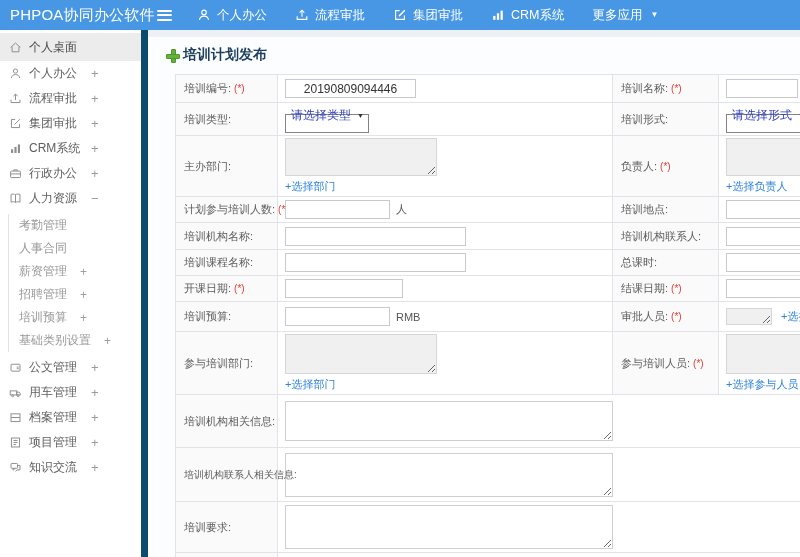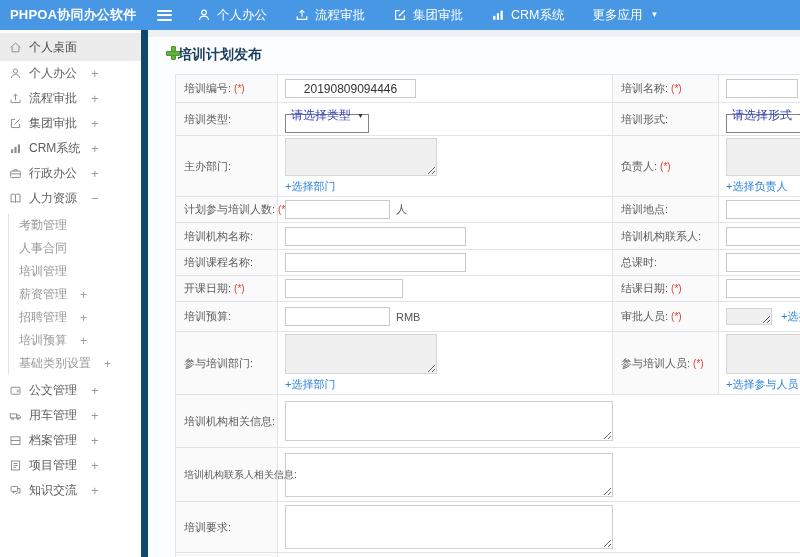--- a/index.html
+++ b/index.html
@@ -3,21 +3,21 @@
 <meta charset="utf-8">
 <style>
   * { margin:0; padding:0; box-sizing:border-box; }
   html,body { width:800px; height:557px; overflow:hidden; background:#fff;
     font-family:"Liberation Sans", sans-serif; }
   body { position:relative; }
 
   
   .topbar { position:absolute; top:0; left:0; width:800px; height:30px;
     background:#4797e4; display:flex; align-items:center; color:#fff; }
-  .logo { width:148px; padding-left:10px; font-size:13px; font-weight:bold;
+  .logo { width:148px; padding-left:10px; font-size:15px; font-weight:normal;
     letter-spacing:.2px; white-space:nowrap; }
   .burger { display:flex; flex-direction:column; gap:2.5px; margin-left:9px; cursor:pointer; }
   .burger i { display:block; width:15px; height:2px; background:#fff; border-radius:1px; }
   .nav { display:flex; align-items:center; margin-left:25px; gap:28px; }
   .nav-item { display:flex; align-items:center; gap:6px; font-size:12.5px;
     white-space:nowrap; cursor:pointer; }
   .nav-item .ic { display:flex; }
   .caret { font-size:8px; line-height:1; margin-left:2px; }
 
   
@@ -30,21 +30,21 @@
   .side-item .tog { position:absolute; left:91px; color:#9a9a9a; font-size:13px; }
   .submenu { margin:3px 0 3px 8px; border-left:1px solid #e3e3e3; }
   .sub-item { height:23px; display:flex; align-items:center; padding-left:10px;
     font-size:12px; color:#989898; cursor:pointer; white-space:nowrap; }
   .sub-item .tog { margin-left:13px; color:#9e9e9e; font-size:12px; }
 
   
   .main { position:absolute; top:30px; left:148px; width:652px; height:527px;
     background:#fcfdfe; overflow:hidden; }
   .main-strip { height:7px; background:#edf1f6; }
-  .title { display:flex; align-items:flex-start; margin:9px 0 0 18px; }
+  .title { display:flex; align-items:center; gap:5px; margin:9px 0 0 18px; }
   .plus { position:relative; width:12px; height:12px; }
   .plus::before { content:""; position:absolute; left:4.5px; top:0; width:3px; height:12px;
     background:#63b23c; border:0.5px solid #4d9630; border-radius:1px; }
   .plus::after { content:""; position:absolute; left:0; top:4.5px; width:12px; height:3px;
     background:#63b23c; border:0.5px solid #4d9630; border-radius:1px; }
   .title-text { font-size:14px; font-weight:bold; color:#1d3f5e; }
 
   .tablewrap { margin:10px 0 0 27px; }
   table.form { border-collapse:collapse; table-layout:fixed; width:910px; background:#fff; }
   table.form td { border:1px solid #e0e3e9; vertical-align:middle; }
@@ -202,23 +202,20 @@
   </div>
 
   <div class="submenu">
     <div class="sub-item">
         <span>考勤管理</span>
       </div>
     <div class="sub-item">
         <span>人事合同</span>
       </div>
     <div class="sub-item">
-        <span>培训管理</span>
-      </div>
-    <div class="sub-item">
         <span>薪资管理</span>
         <span class="tog">+</span>
       </div>
     <div class="sub-item">
         <span>招聘管理</span>
         <span class="tog">+</span>
       </div>
     <div class="sub-item">
         <span>培训预算</span>
         <span class="tog">+</span>

